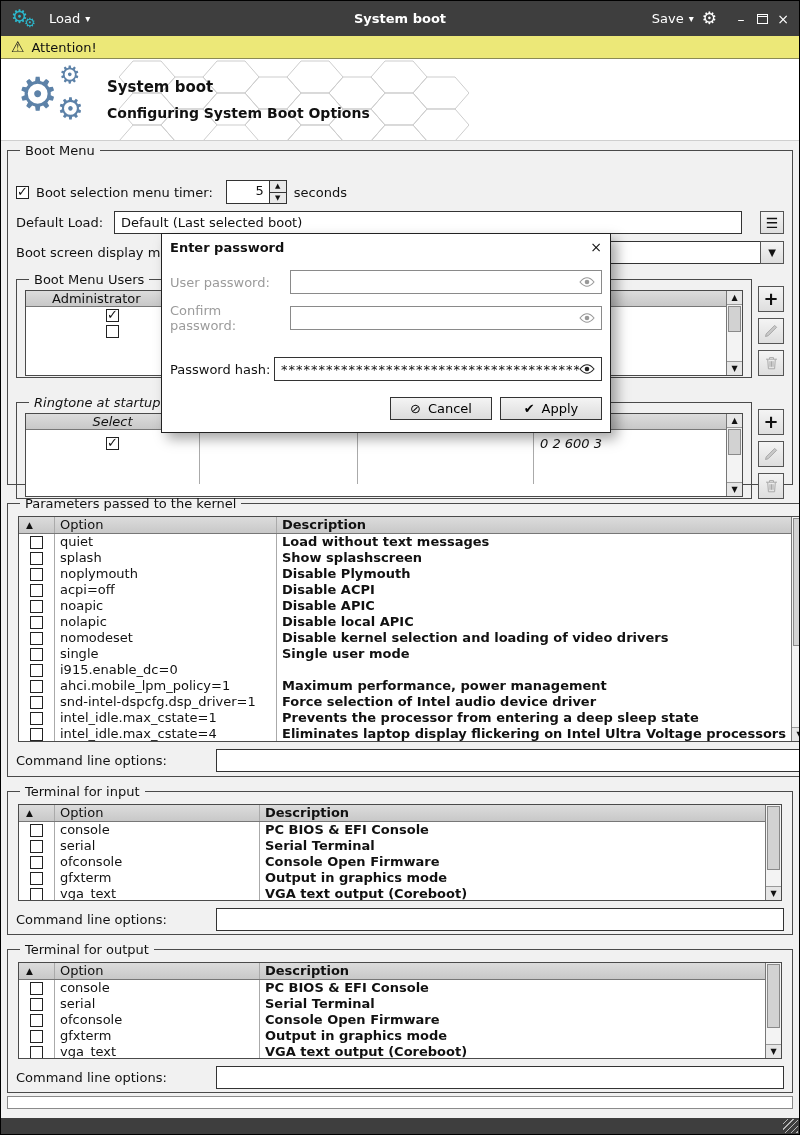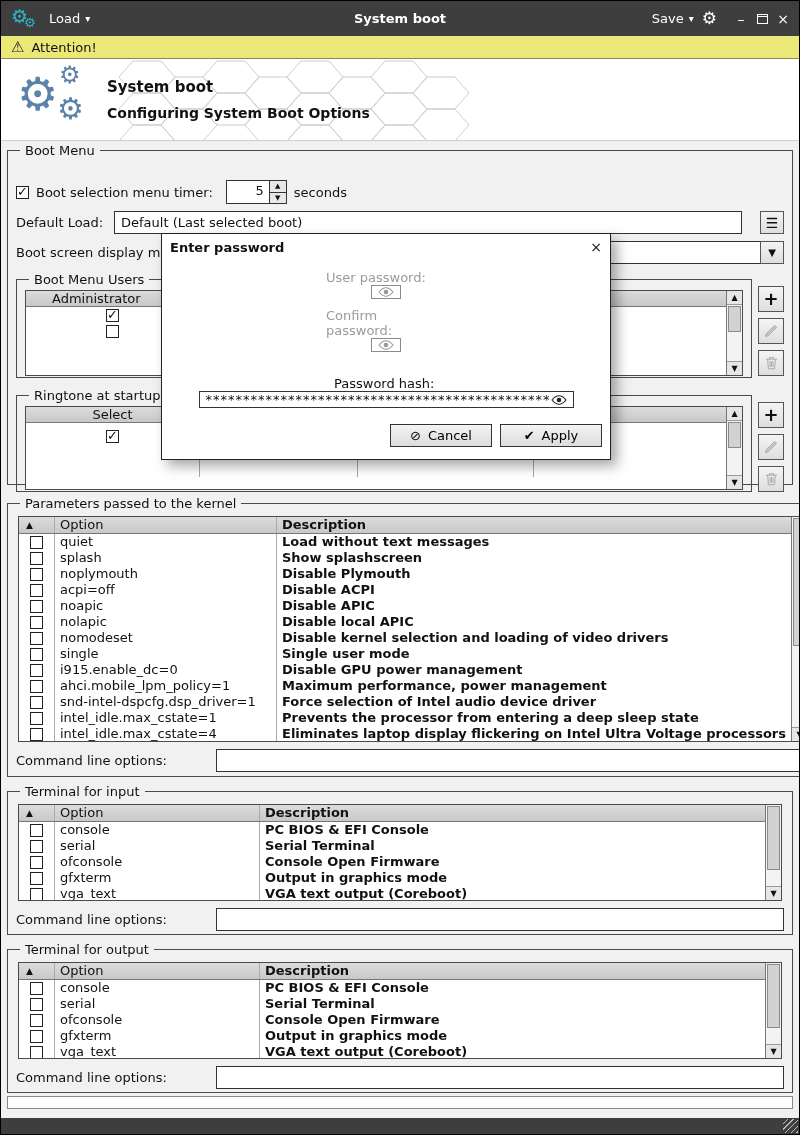--- a/index.html
+++ b/index.html
@@ -105,21 +105,21 @@
 
   .cmdrow { display:flex; align-items:center; margin-top:7px; }
   .cmdrow .lbl { width:200px; }
 
   
   .dialog { position:absolute; left:160px; top:232px; width:450px; background:#fff;
             border:1px solid #222; box-shadow:6px 6px 12px rgba(0,0,0,.35); z-index:30; padding-bottom:8px; }
   .dlg-titlebar { display:flex; justify-content:space-between; align-items:center; padding:5px 8px 6px; }
   .dlg-title { font-weight:bold; }
   .dlg-close { font-size:14px; }
-  .dlg-row { display:flex; align-items:center; margin:9px 8px 0;flex-direction:column; }
+  .dlg-row { display:flex; align-items:center; margin:9px 8px 0; }
   .dlg-label { width:120px; }
   .dlg-label.dim { color:#9b9b9b; }
   .dlg-label.hash { width:104px; }
   .dlg-input { flex:1; height:24px; border:1px solid #8a8a8a; background:#fff; display:flex;
                align-items:center; padding:0 6px; overflow:hidden; }
   .dlg-input.strong { border-color:#333; }
   .stars { flex:1; overflow:hidden; white-space:nowrap; letter-spacing:1px; }
   .eye { margin-left:auto; flex:0 0 auto; display:flex; }
   .eye.dim { color:#999; } .eye.strong { color:#222; }
   .dlg-row.hashrow { margin-top:24px; }
@@ -275,21 +275,21 @@
             </svg>
           </span>
           <span class="sqbtn disabled">
             <svg width="13" height="14" viewBox="0 0 13 14">
               <path d="M1 3.2h11M4.5 3.2V1.6h4v1.6M2.7 3.2l.7 9.6h6.2l.7-9.6M5 5.2v5.6M6.5 5.2v5.6M8 5.2v5.6" fill="none" stroke="#aaa" stroke-width="1"></path>
             </svg>
           </span>
         </div>
       </div>
 
-      <div class="subwrap" style="margin-top:10px;">
+      <div class="subwrap" style="margin-top:17px;font-style:italic;">
         <fieldset class="grow" style="height:104px;">
           <legend>Ringtone at startup</legend>
           <div class="dtable mini ring-t" style="height:84px; margin-top:1px;">
             <div class="tbody">
               <div class="thead">
                 <span class="c1">Select</span>
                 <span class="c2"></span>
                   <span class="c3"></span>
                   <span class="c4"></span>
               </div>
@@ -398,21 +398,20 @@
                 <span class="cb"></span>
               </span>
               <span class="c-opt">single</span>
               <span class="c-desc">Single user mode</span>
             </div>
           <div class="trow">
               <span class="c-check">
                 <span class="cb"></span>
               </span>
               <span class="c-opt">i915.enable_dc=0</span>
-              <span class="c-desc">Disable GPU power management</span>
             </div>
           <div class="trow">
               <span class="c-check">
                 <span class="cb"></span>
               </span>
               <span class="c-opt">ahci.mobile_lpm_policy=1</span>
               <span class="c-desc">Maximum performance, power management</span>
             </div>
           <div class="trow">
               <span class="c-check">

